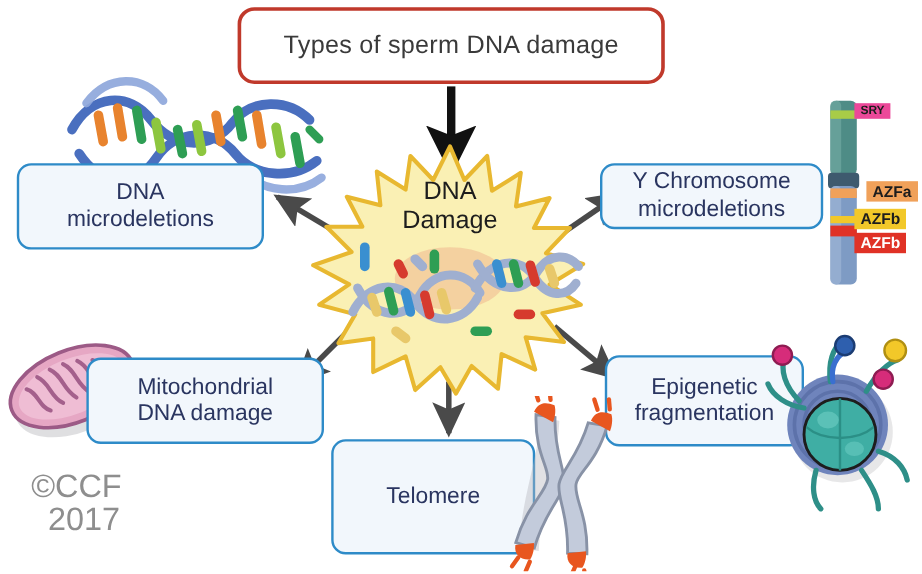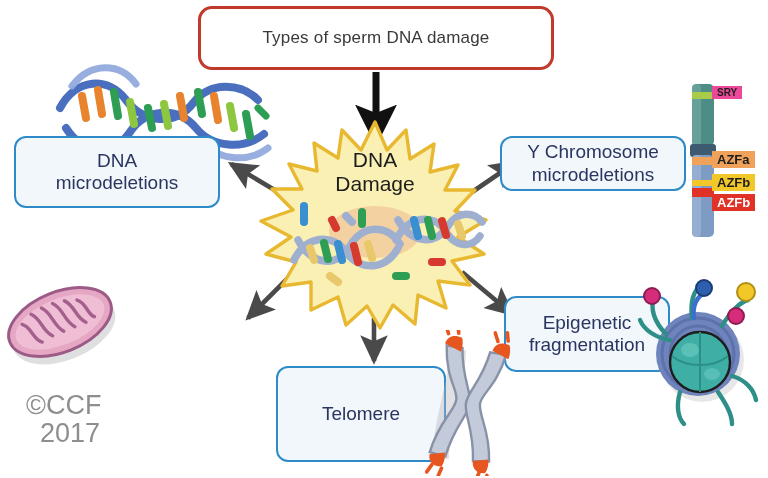--- a/index.html
+++ b/index.html
@@ -19,21 +19,21 @@
   #title-box{
     left:198px;top:6px;width:356px;height:64px;
     border:3px solid var(--title-border,#C0392B);
     border-radius:14px;
     background:#ffffff;
     display:flex;align-items:center;justify-content:center;
     box-sizing:border-box;
     z-index:6;
   }
   #title-text{
-    font-size:17px;color:#3a3a3a;letter-spacing:.2px;white-space:nowrap;
+    font-size:21px;color:#3a3a3a;letter-spacing:.2px;white-space:nowrap;
   }
 
   
   .label-box{
     border:2.5px solid #2E8BC8;
     border-radius:12px;
     background:#F2F7FC;
     display:flex;align-items:center;justify-content:center;
     text-align:center;
     box-sizing:border-box;
@@ -222,21 +222,21 @@
       <rect x="6" y="73" width="22" height="82" rx="5" fill="#7E9BC4"></rect>
       <rect x="6" y="73" width="9" height="82" rx="4" fill="#98B0D2" opacity="0.85"></rect>
       <rect x="6" y="75" width="22" height="8" fill="#F0A15A"></rect>
       <rect x="6" y="98" width="22" height="6" fill="#F2C829"></rect>
       <rect x="6" y="106" width="22" height="9" fill="#E03226"></rect>
     </svg>
     
     <div class="abs" style="left:26px;top:4px;padding:1px 5px;background:#ec4899;color:#1d1d1d;font-size:10px;font-weight:bold;">
       <span>SRY</span>
     </div>
-    <div class="abs" style="left:26px;top:69px;padding:1px 5px;background:#F0A15A;color:#1d1d1d;font-size:13px;font-weight:bold;">
+    <div class="abs" style="left:36px;top:69px;padding:1px 5px;background:#F0A15A;color:#1d1d1d;font-size:13px;font-weight:bold;">
       <span>AZFa</span>
     </div>
     <div class="abs" style="left:26px;top:92px;padding:1px 5px;background:#F2C829;color:#1d1d1d;font-size:13px;font-weight:bold;">
       <span>AZFb</span>
     </div>
     <div class="abs" style="left:26px;top:112px;padding:1px 5px;background:#E03226;color:#ffffff;font-size:13px;font-weight:bold;">
       <span>AZFb</span>
     </div>
   </div>
 
@@ -279,20 +279,26 @@
     <div id="title-text">Types of sperm DNA damage</div>
   </div>
 
   <div class="abs label-box" id="box-dna-frag">
     <div>
       <div>DNA</div>
       <div>microdeletions</div>
     </div>
   </div>
 
+  <div class="abs label-box" id="box-mito">
+    <div>
+      <div>Mitochondrial</div>
+      <div>DNA damage</div>
+    </div>
+  </div>
 
   <div class="abs label-box" id="box-telomere">
     <div>
       <div>Telomere</div>
     </div>
   </div>
 
   <div class="abs label-box" id="box-ychrom">
     <div>
       <div>Y Chromosome</div>

